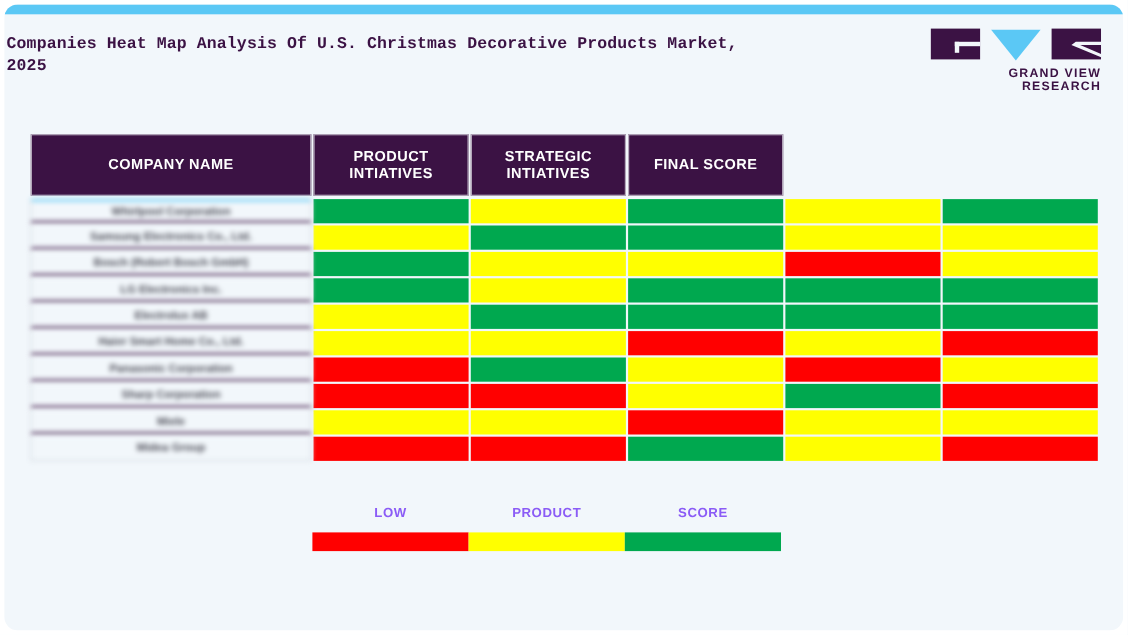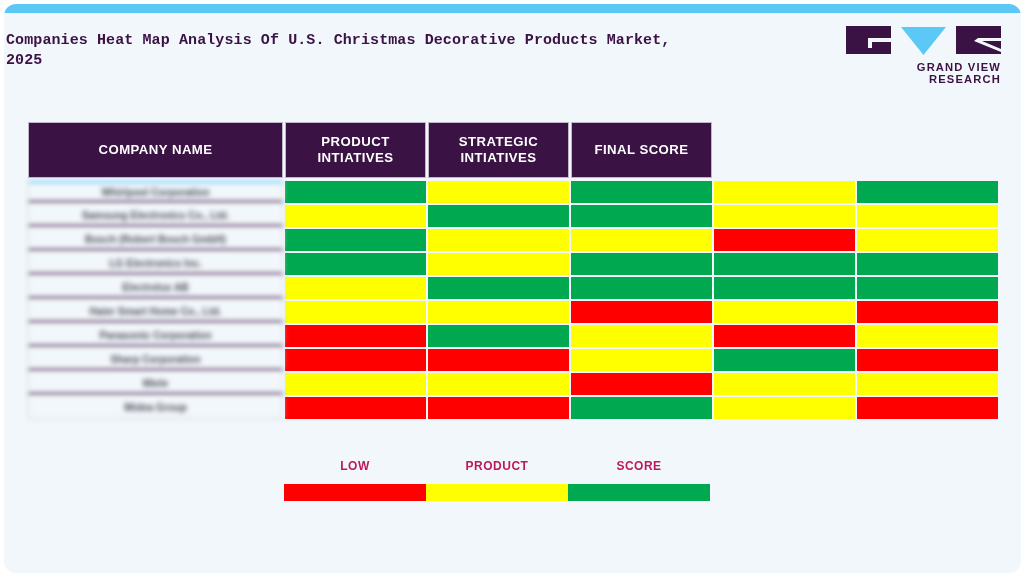--- a/index.html
+++ b/index.html
@@ -107,21 +107,21 @@
   
   #legend {
     position: absolute;
     left: 280px; top: 455px;
     width: 426px;
   }
   #legend-labels { display: flex; }
   .legend-label {
     width: 142px;
     text-align: center;
-    color: #be185d;
+    color: #8b5cf6;
     font-size: 12px;
     font-weight: bold;
     letter-spacing: 0.5px;
   }
   #legend-bar { display: flex; margin-top: 11px; }
   .legend-swatch { width: 142px; height: 17px; }
 </style>
 </head>
 <body>
 

